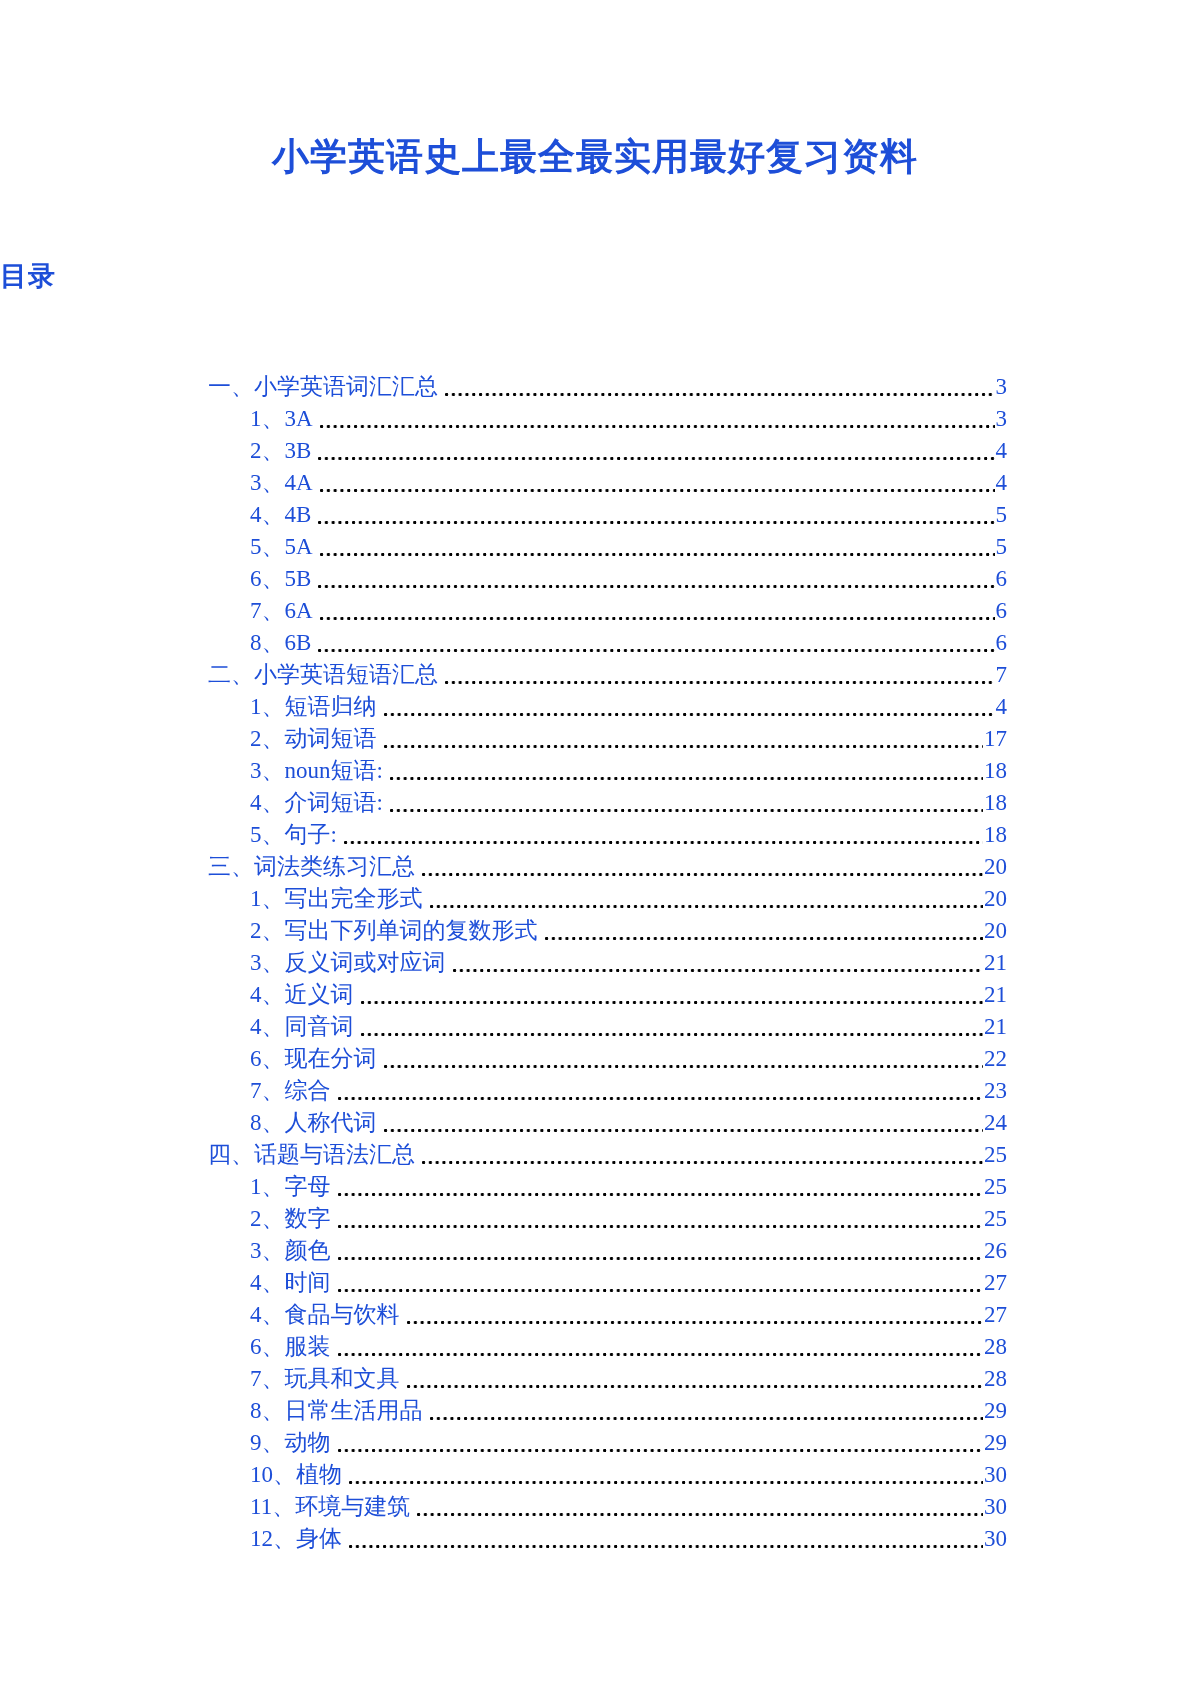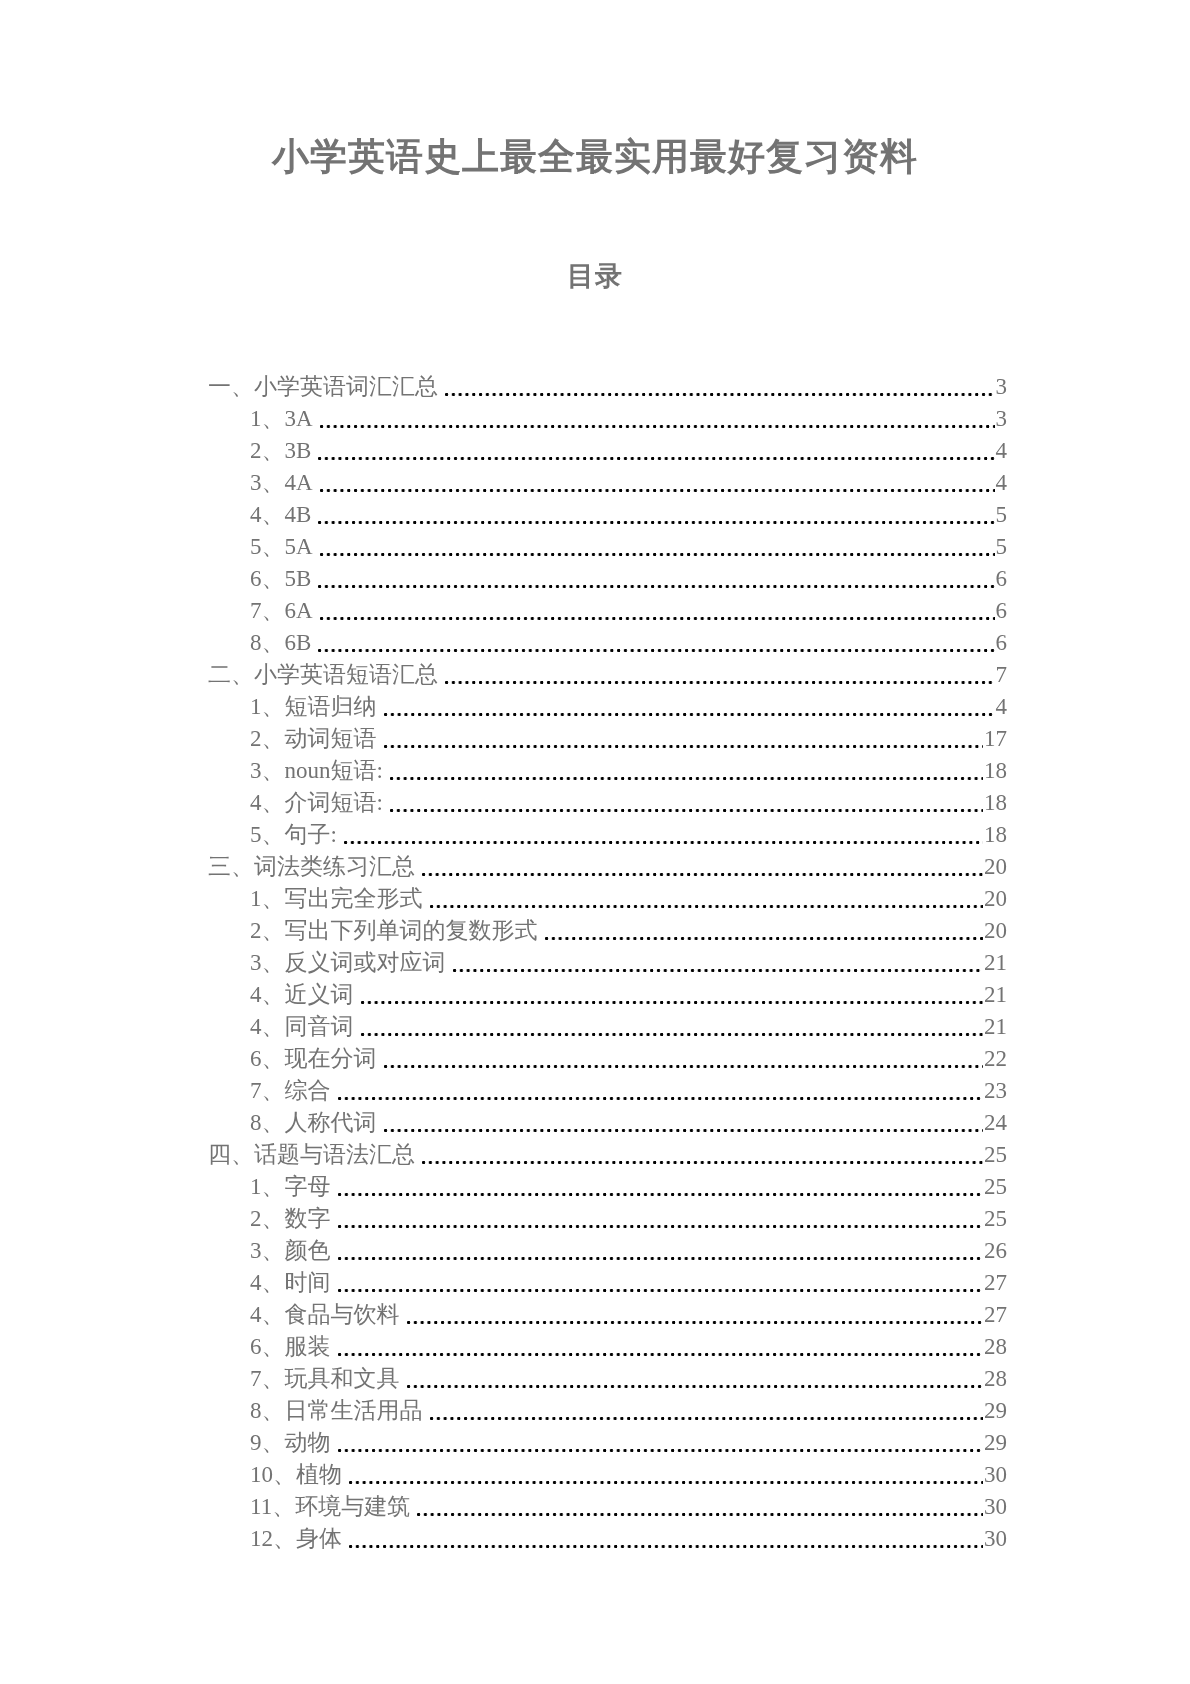--- a/index.html
+++ b/index.html
@@ -5,38 +5,37 @@
   html, body {
     margin: 0;
     padding: 0;
     background: #ffffff;
   }
   .page {
     position: relative;
     width: 1190px;
     height: 1684px;
     background: #ffffff;
-    color: #737373;
+    color: #1d4ed8;
     font-family: "Liberation Serif", "DejaVu Serif", serif;
     overflow: hidden;
   }
   .doc-title {
     margin: 0;
     padding-top: 133px;
     text-align: center;
     font-family: "Liberation Sans", "DejaVu Sans", sans-serif;
     font-weight: 700;
     font-size: 37px;
     line-height: 48px;
     letter-spacing: 1px;
   }
   .toc-heading {
     margin: 0;
     padding-top: 80px;
-    text-align: center;
     font-family: "Liberation Sans", "DejaVu Sans", sans-serif;
     font-weight: 700;
     font-size: 27px;
     line-height: 30px;
     letter-spacing: 1px;
   }
   .toc {
     margin: 80px 0 0 172px;
     width: 835px;
     font-size: 23px;

